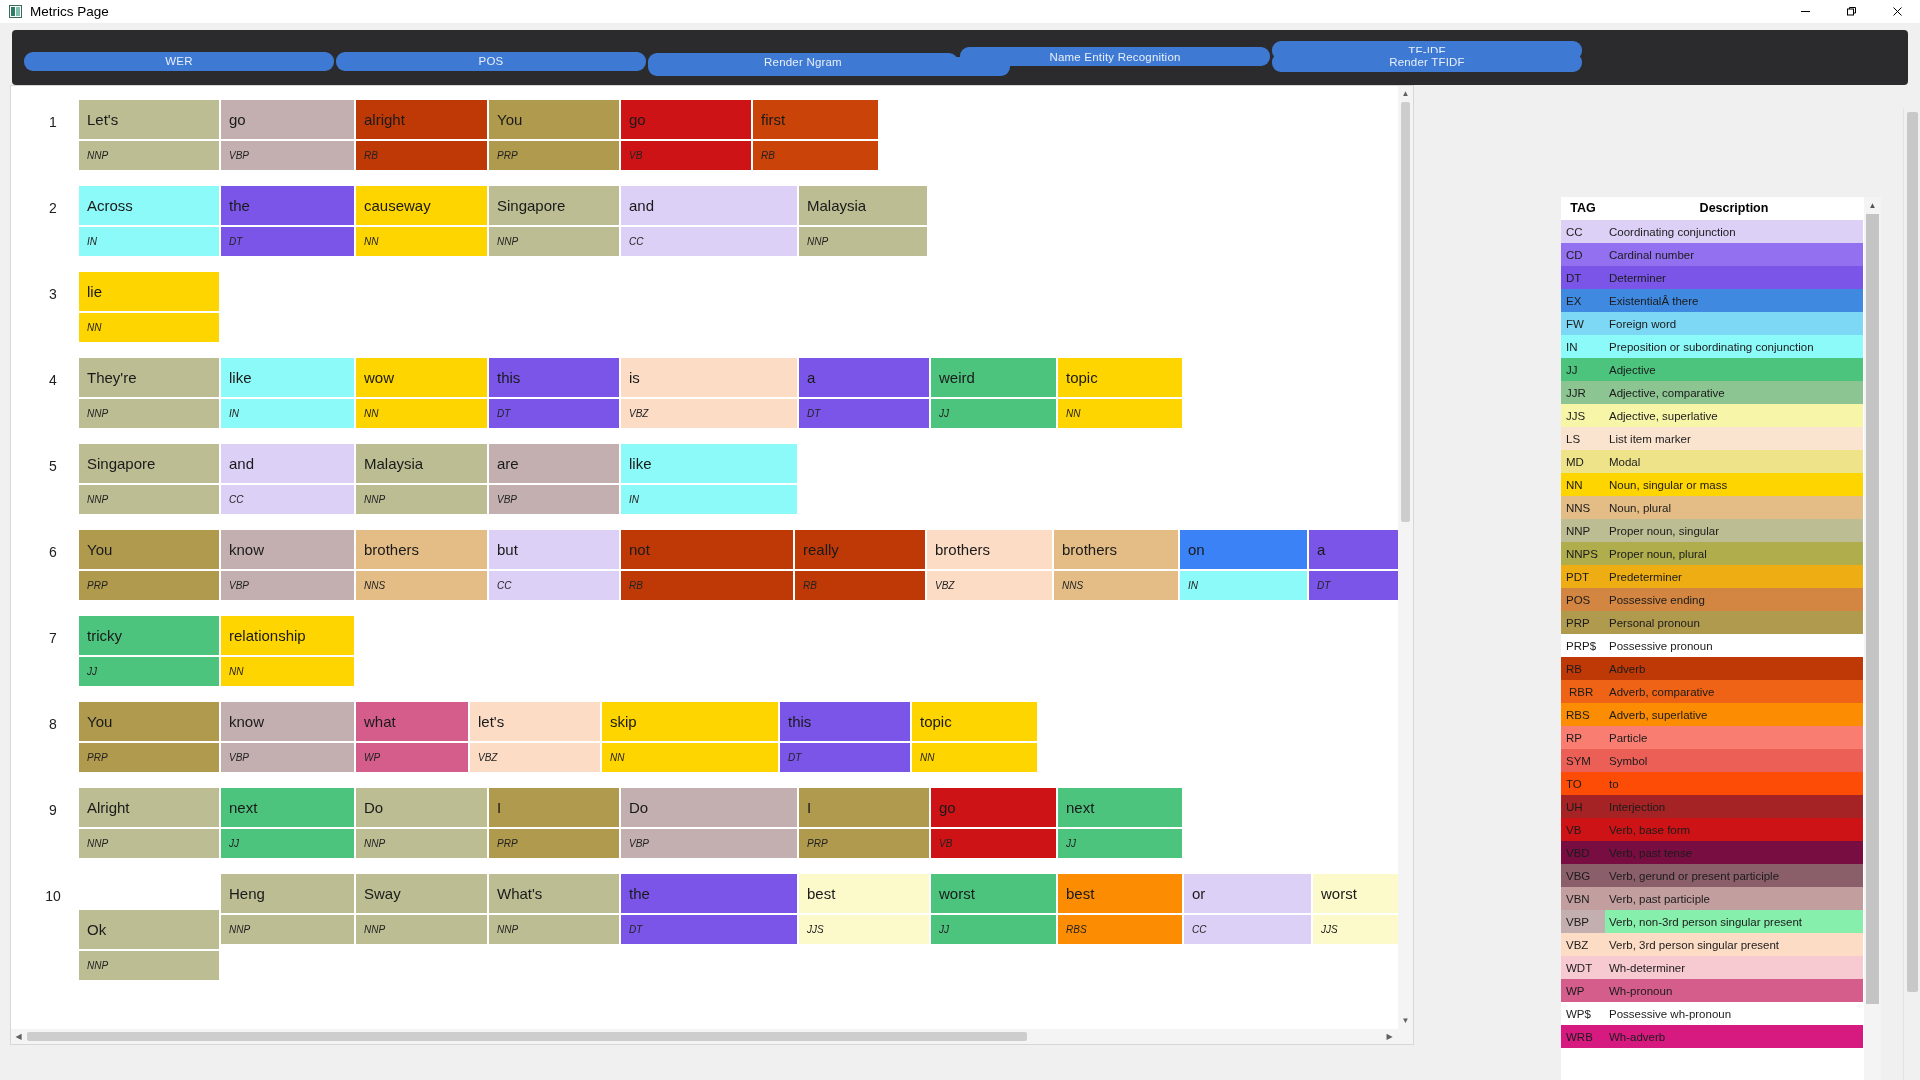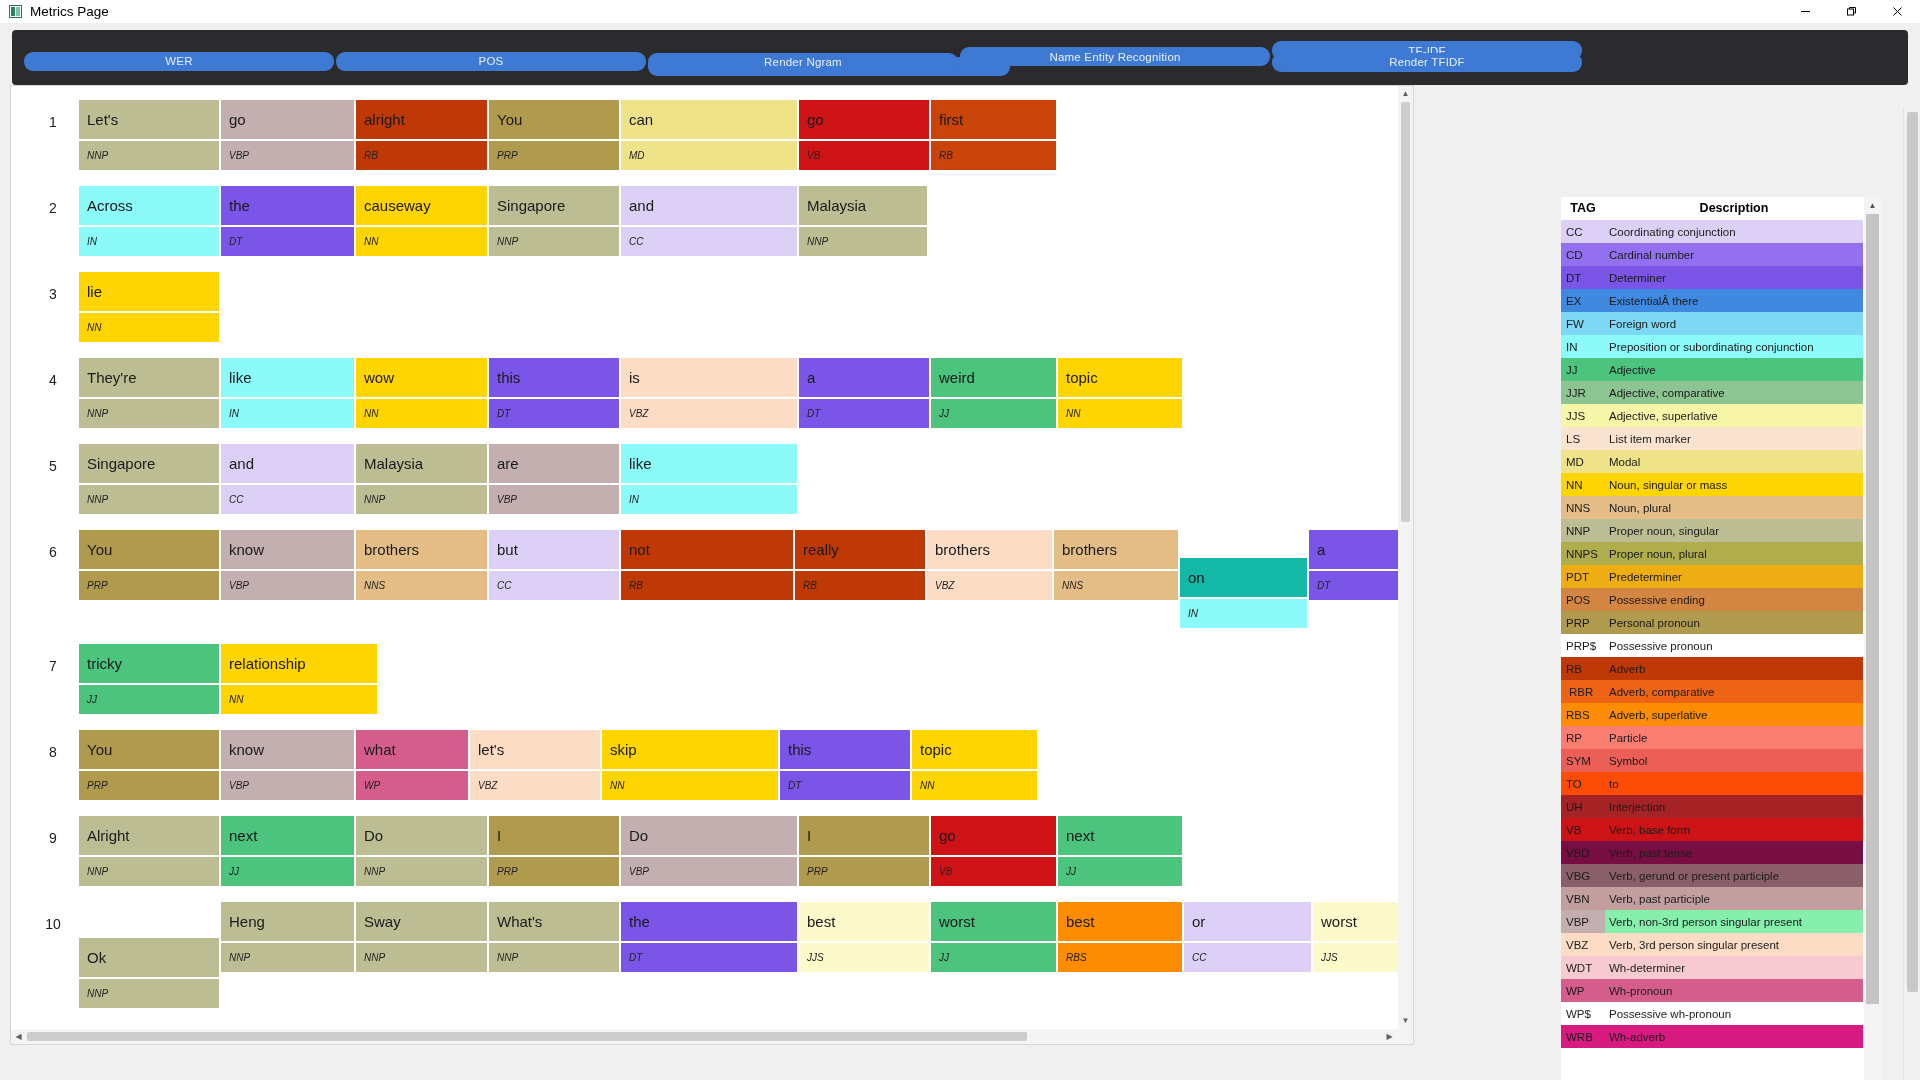--- a/index.html
+++ b/index.html
@@ -253,24 +253,20 @@
               <div class="tag" style="background: rgb(195, 175, 175);">VBP</div>
             </div>
             <div class="tok" style="width: 131px;">
               <div class="word" style="background: rgb(191, 57, 6);">alright</div>
               <div class="tag" style="background: rgb(191, 57, 6);">RB</div>
             </div>
             <div class="tok" style="width: 130px;">
               <div class="word" style="background: rgb(176, 154, 78);">You</div>
               <div class="tag" style="background: rgb(176, 154, 78);">PRP</div>
             </div>
-            <div class="tok" style="width: 176px;">
-              <div class="word" style="background: rgb(239, 227, 137);">can</div>
-              <div class="tag" style="background: rgb(239, 227, 137);">MD</div>
-            </div>
             <div class="tok" style="width: 130px;">
               <div class="word" style="background: rgb(205, 19, 22);">go</div>
               <div class="tag" style="background: rgb(205, 19, 22);">VB</div>
             </div>
             <div class="tok" style="width: 125px;">
               <div class="word" style="background: rgb(202, 67, 9);">first</div>
               <div class="tag" style="background: rgb(202, 67, 9);">RB</div>
             </div>
           </div>
         </div>
@@ -403,37 +399,37 @@
             </div>
             <div class="tok" style="width: 125px;">
               <div class="word" style="background: rgb(252, 220, 197);">brothers</div>
               <div class="tag" style="background: rgb(252, 220, 197);">VBZ</div>
             </div>
             <div class="tok" style="width: 124px;">
               <div class="word" style="background: rgb(228, 189, 134);">brothers</div>
               <div class="tag" style="background: rgb(228, 189, 134);">NNS</div>
             </div>
             <div class="tok" style="width: 127px;">
-              <div class="word" style="background: #14b8a6; margin-top: 28px;">on</div>
+              <div class="word" style="background: #3b82f6;">on</div>
               <div class="tag" style="background: rgb(140, 250, 248);">IN</div>
             </div>
             <div class="tok" style="width: 128px;">
               <div class="word" style="background: rgb(122, 85, 232);">a</div>
               <div class="tag" style="background: rgb(122, 85, 232);">DT</div>
             </div>
           </div>
         </div>
         <div class="sent-row">
           <div class="sent-num">7</div>
           <div class="tok-wrap">
             <div class="tok" style="width: 140px;">
               <div class="word" style="background: rgb(76, 196, 126);">tricky</div>
               <div class="tag" style="background: rgb(76, 196, 126);">JJ</div>
             </div>
-            <div class="tok" style="width: 156px; justify-content: flex-end;">
+            <div class="tok" style="width: 133px; justify-content: flex-end;">
               <div class="word" style="background: rgb(255, 213, 0);">relationship</div>
               <div class="tag" style="background: rgb(255, 213, 0);">NN</div>
             </div>
           </div>
         </div>
         <div class="sent-row">
           <div class="sent-num">8</div>
           <div class="tok-wrap">
             <div class="tok" style="width: 140px;">
               <div class="word" style="background: rgb(176, 154, 78);">You</div>

